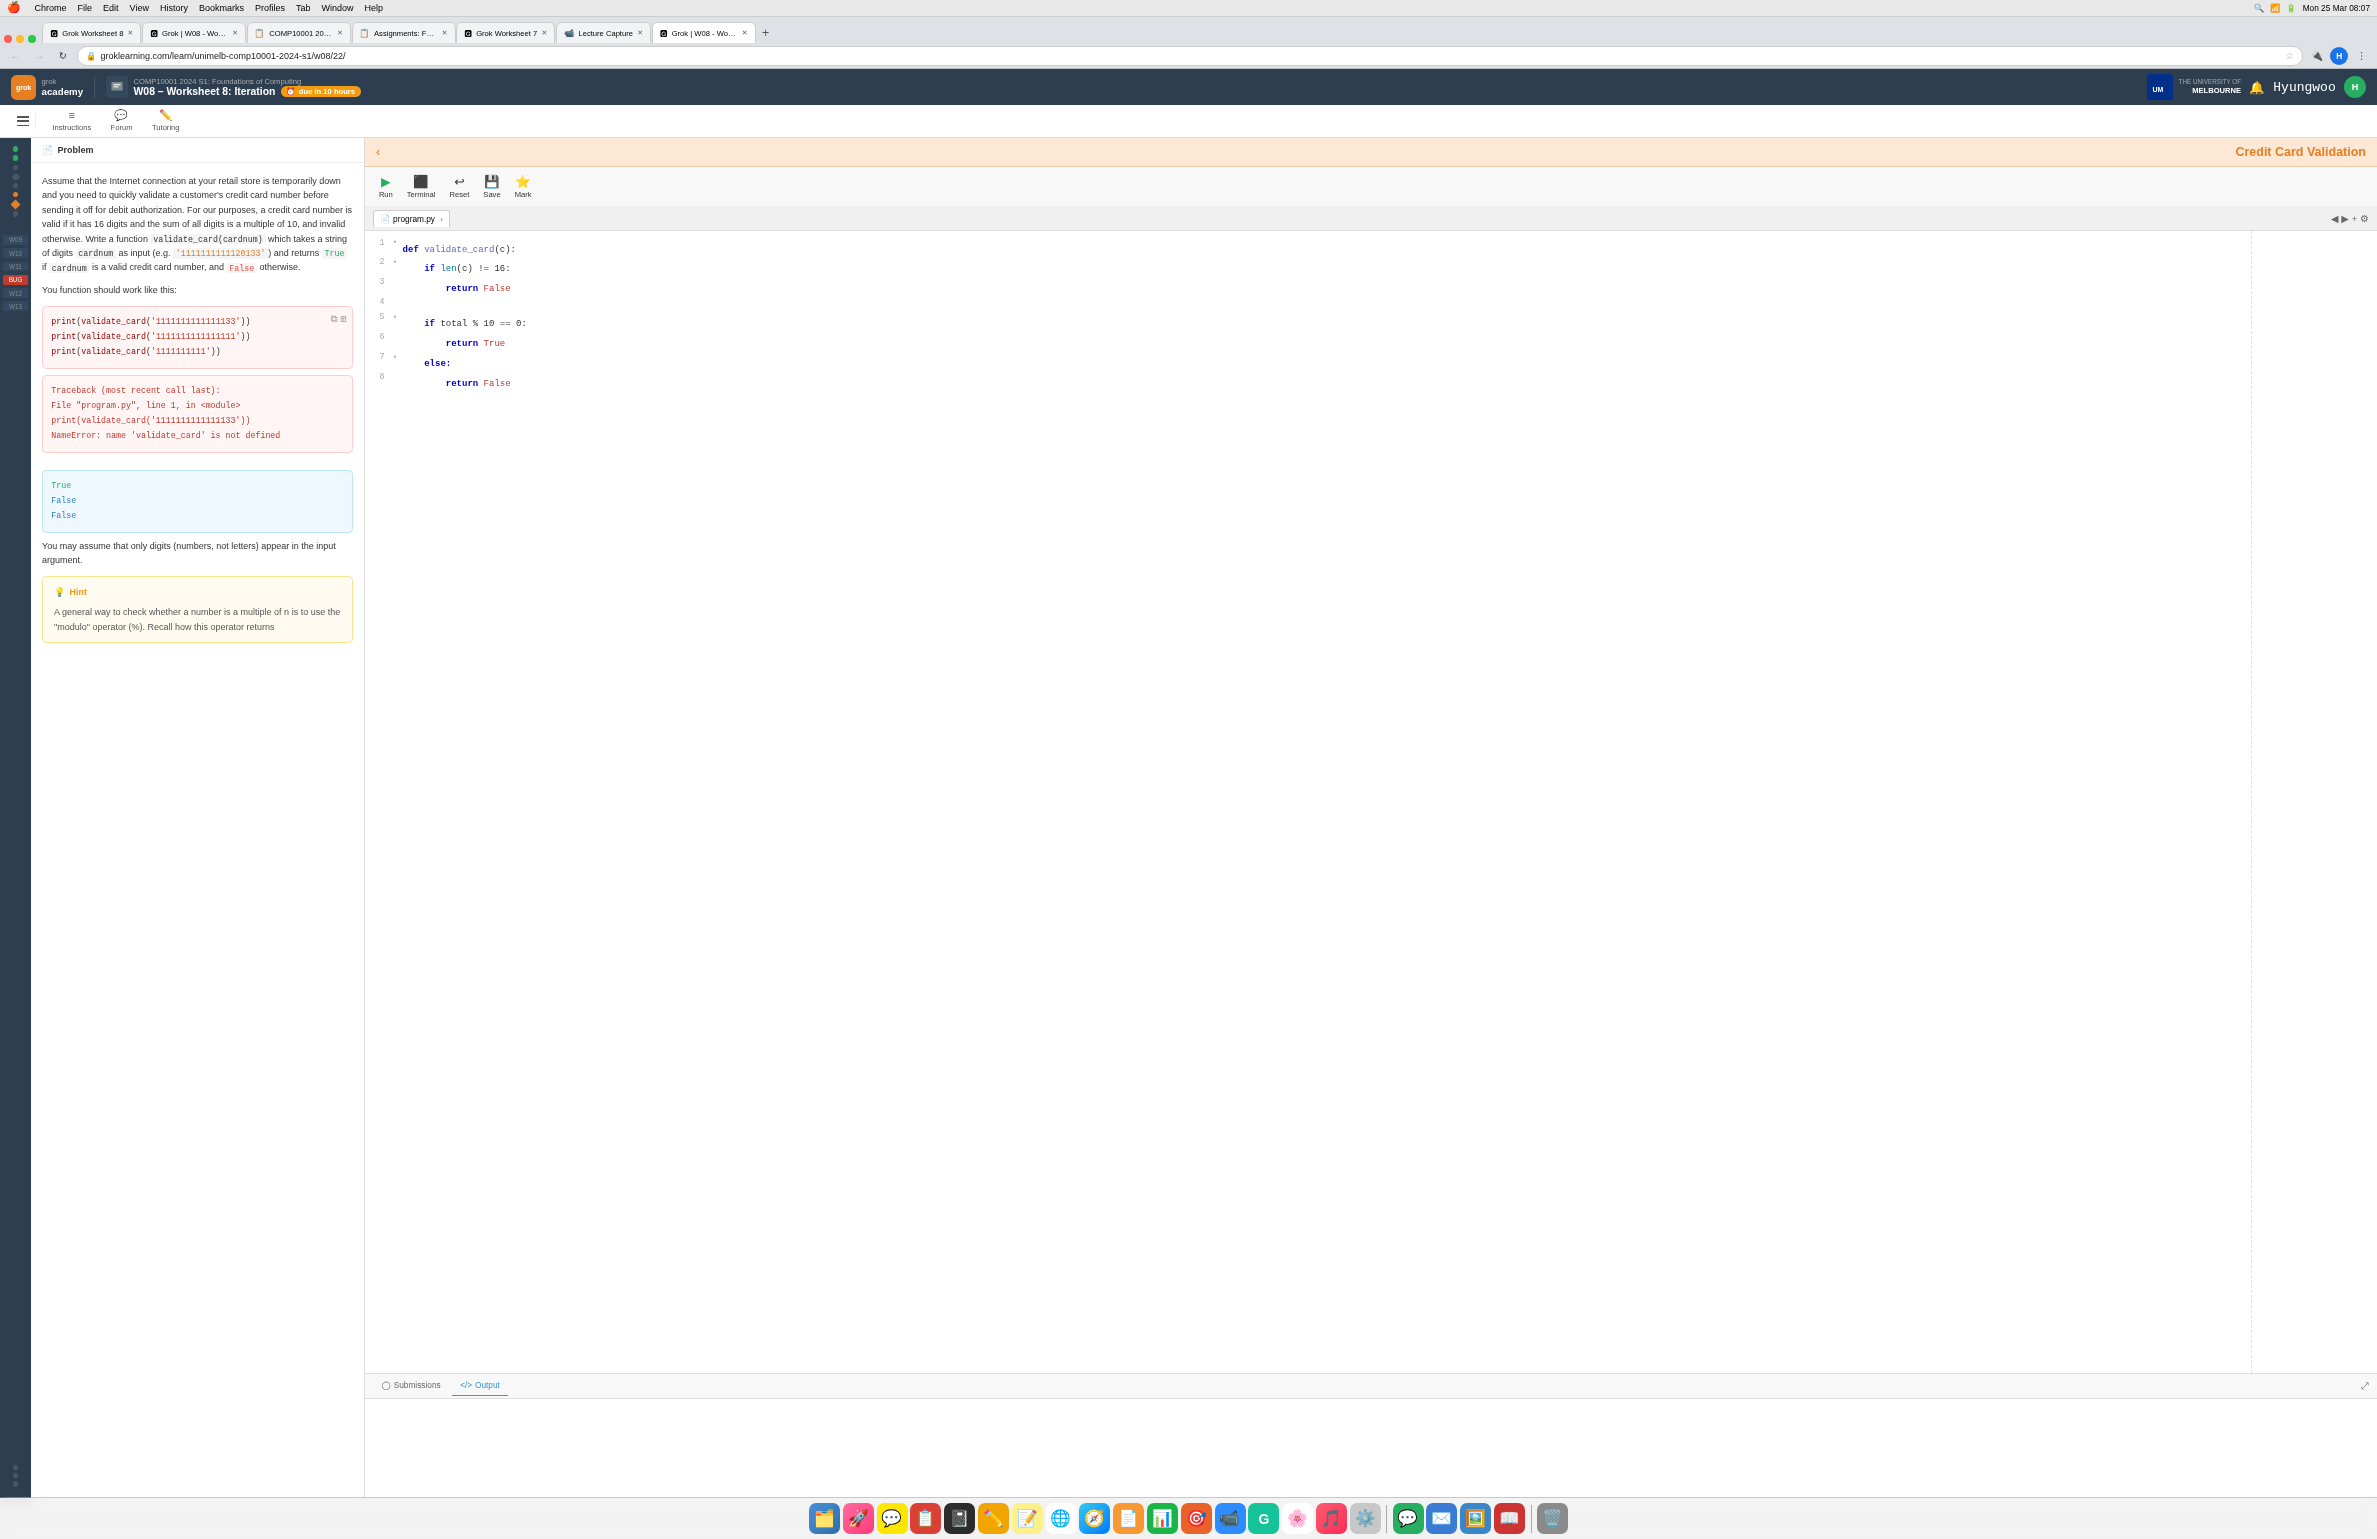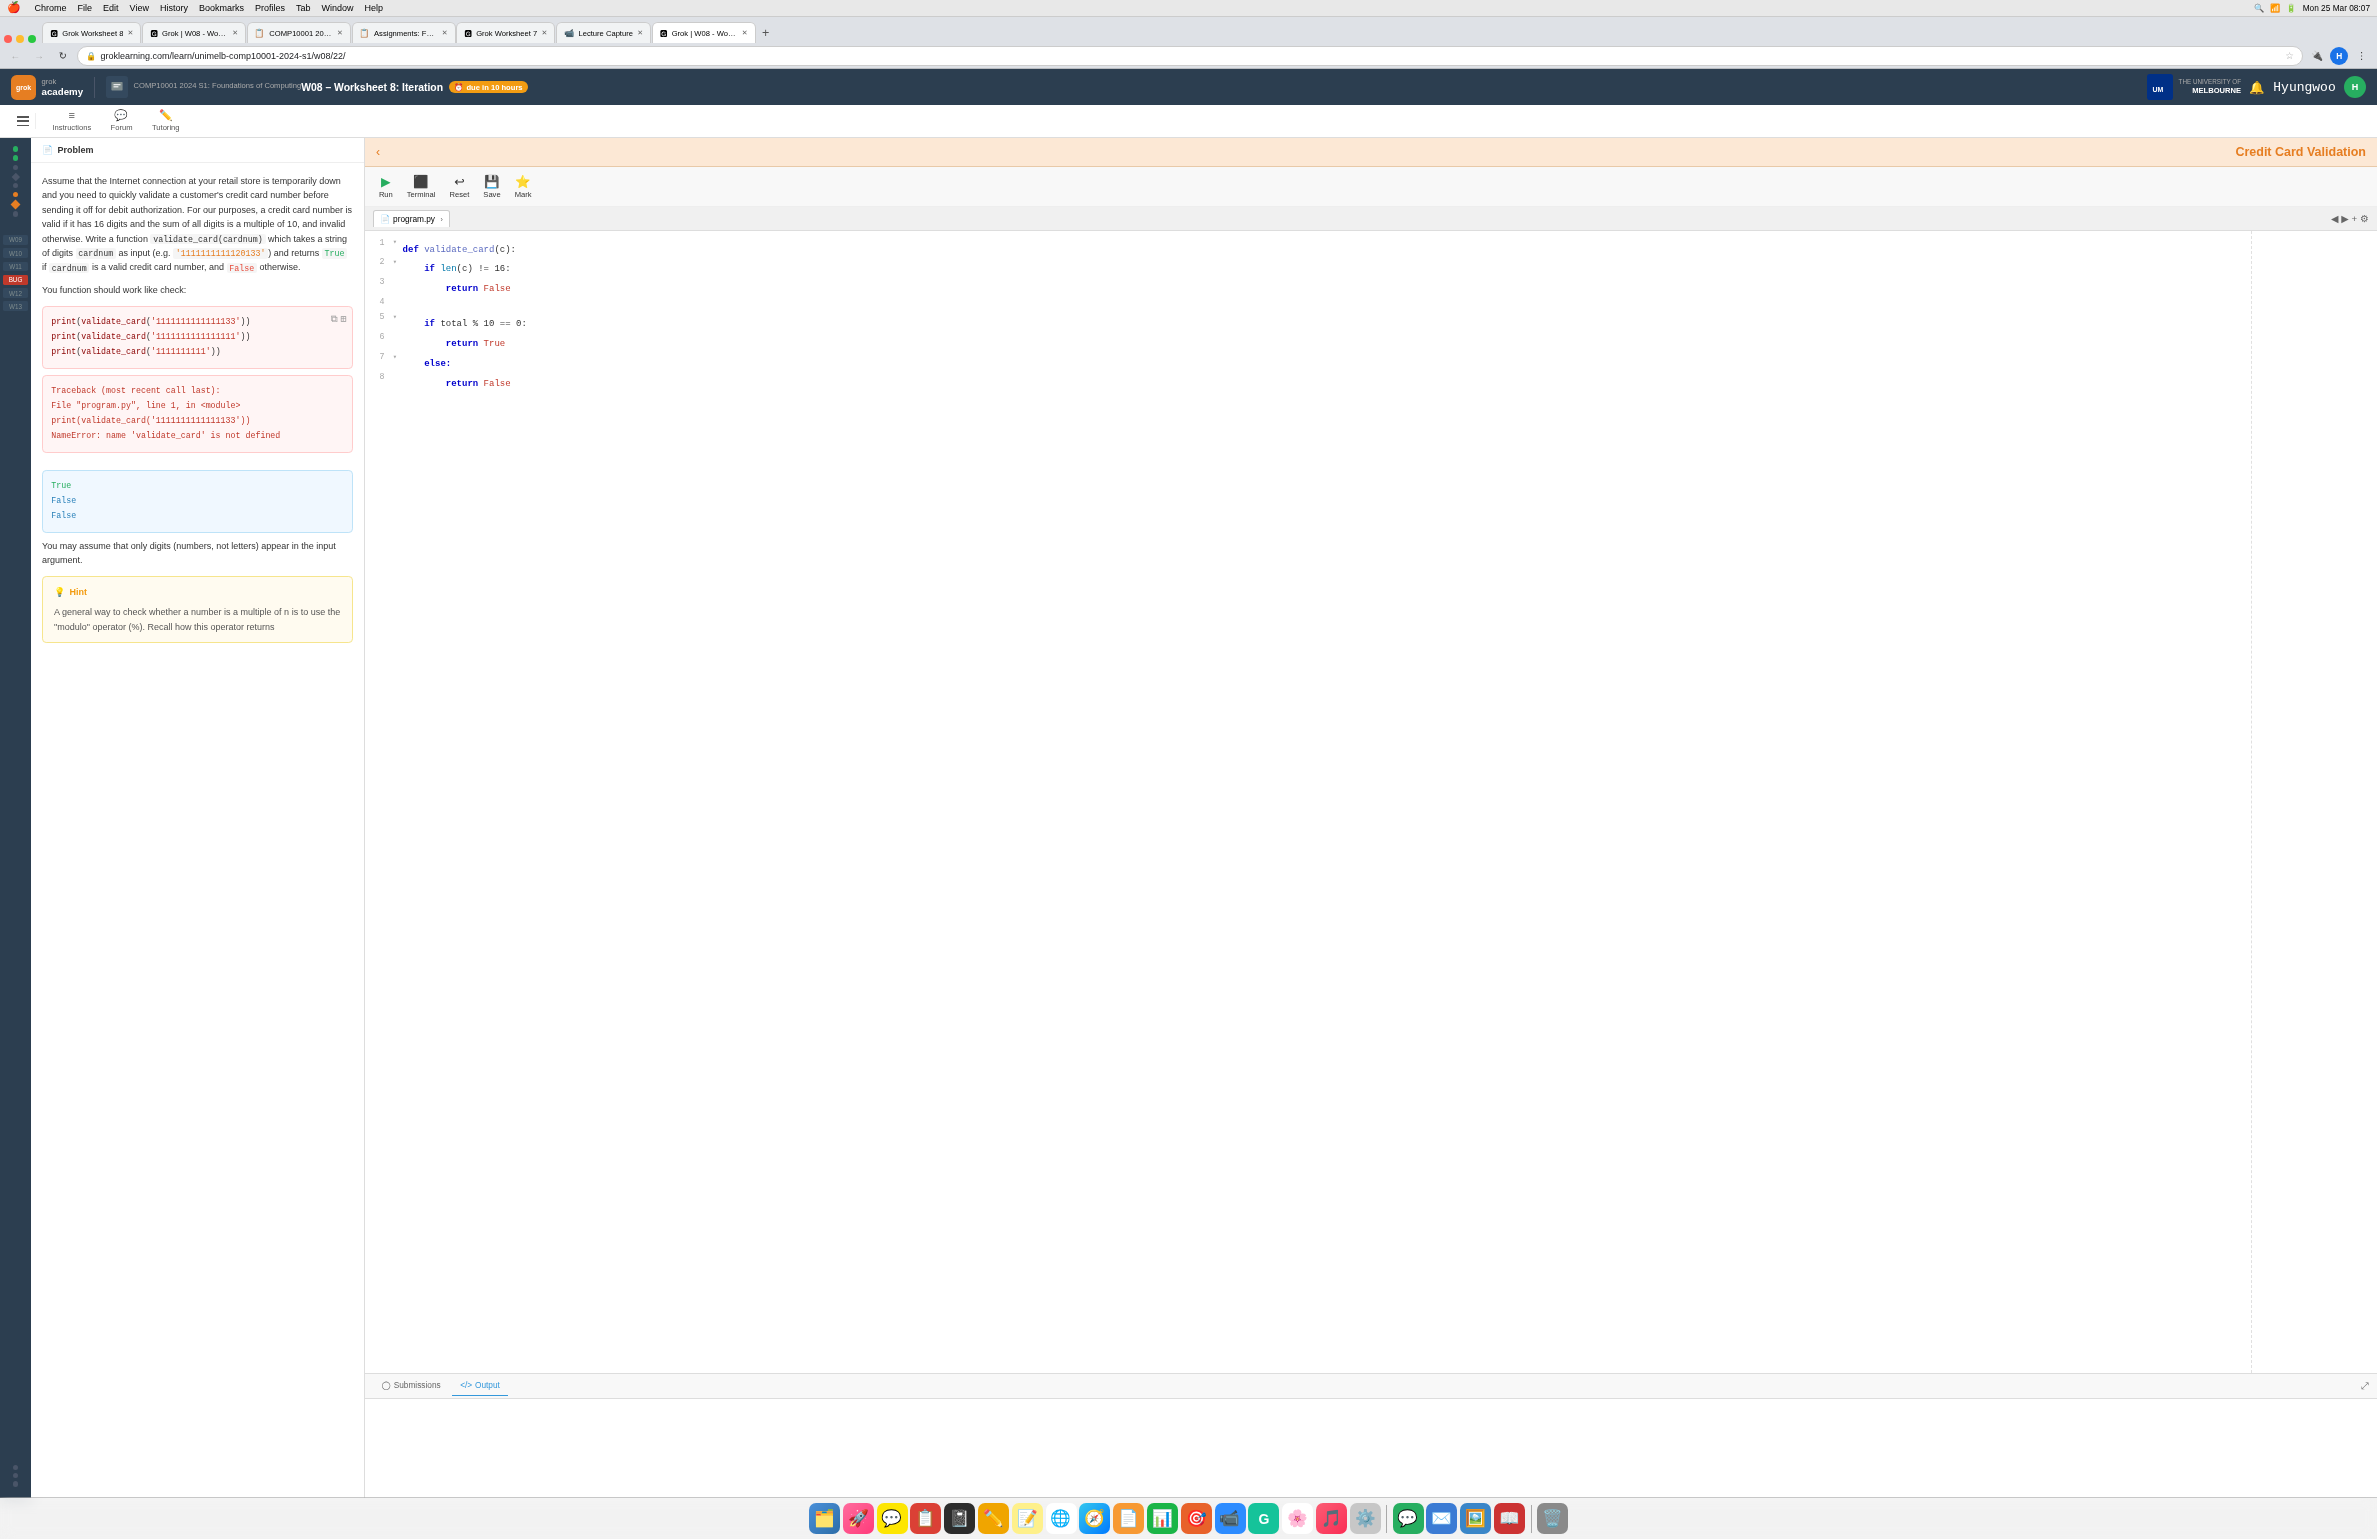--- a/index.html
+++ b/index.html
@@ -126,21 +126,21 @@
       width: 25px; height: 25px;
       background: #e67e22;
       border-radius: 5.6px;
       display: flex; align-items: center; justify-content: center;
       color: white; font-weight: bold; font-size: 9.7px;
     }
     .grok-logo-text { display: flex; flex-direction: column; }
     .grok-logo-text .top { font-size: 7.6px; color: #aaa; }
     .grok-logo-text .bottom { font-size: 9.7px; font-weight: bold; color: white; }
     .header-divider { width: 0.7px; height: 21px; background: #4a5568; margin: 0 2.8px; }
-    .course-info { display: flex; }
+    .course-info { display: flex; flex-direction: column; }
     .course-name { font-size: 7.6px; color: #aaa; }
     .worksheet-title { font-size: 10.4px; font-weight: 600; color: white; display: flex; align-items: center; gap: 5.6px; }
     .due-badge {
       background: #f39c12;
       color: white;
       padding: 1.4px 5.6px;
       border-radius: 7px;
       font-size: 7.6px;
       display: flex; align-items: center; gap: 2.8px;
     }
@@ -669,21 +669,21 @@
     <div class="problem-tab">
       <span style="color:#e67e22;">📄</span>
       <span>Problem</span>
     </div>
 
     <div class="problem-content">
       <p>
         Assume that the Internet connection at your retail store is temporarily down and you need to quickly validate a customer's credit card number before sending it off for debit authorization. For our purposes, a credit card number is valid if it has 16 digits and the sum of all digits is a multiple of 10, and invalid otherwise. Write a function <span class="inline-code">validate_card(cardnum)</span> which takes a string of digits <span class="inline-code">cardnum</span> as input (e.g. <span class="inline-code orange">'1111111111120133'</span>) and returns <span class="inline-code green">True</span> if <span class="inline-code">cardnum</span> is a valid credit card number, and <span class="inline-code red">False</span> otherwise.
       </p>
 
-      <p>You function should work like check:</p>
+      <p>You function should work like this:</p>
 
       <div class="code-block">
         <div class="copy-icons">
           <span>⧉</span>
           <span>⊞</span>
         </div>
         <div class="code-line">
           <span class="fn-name">print</span><span>(</span><span class="fn-name">validate_card</span><span>(</span><span class="str-val">'1111111111111133'</span><span>))</span>
         </div>
         <div class="code-line">

